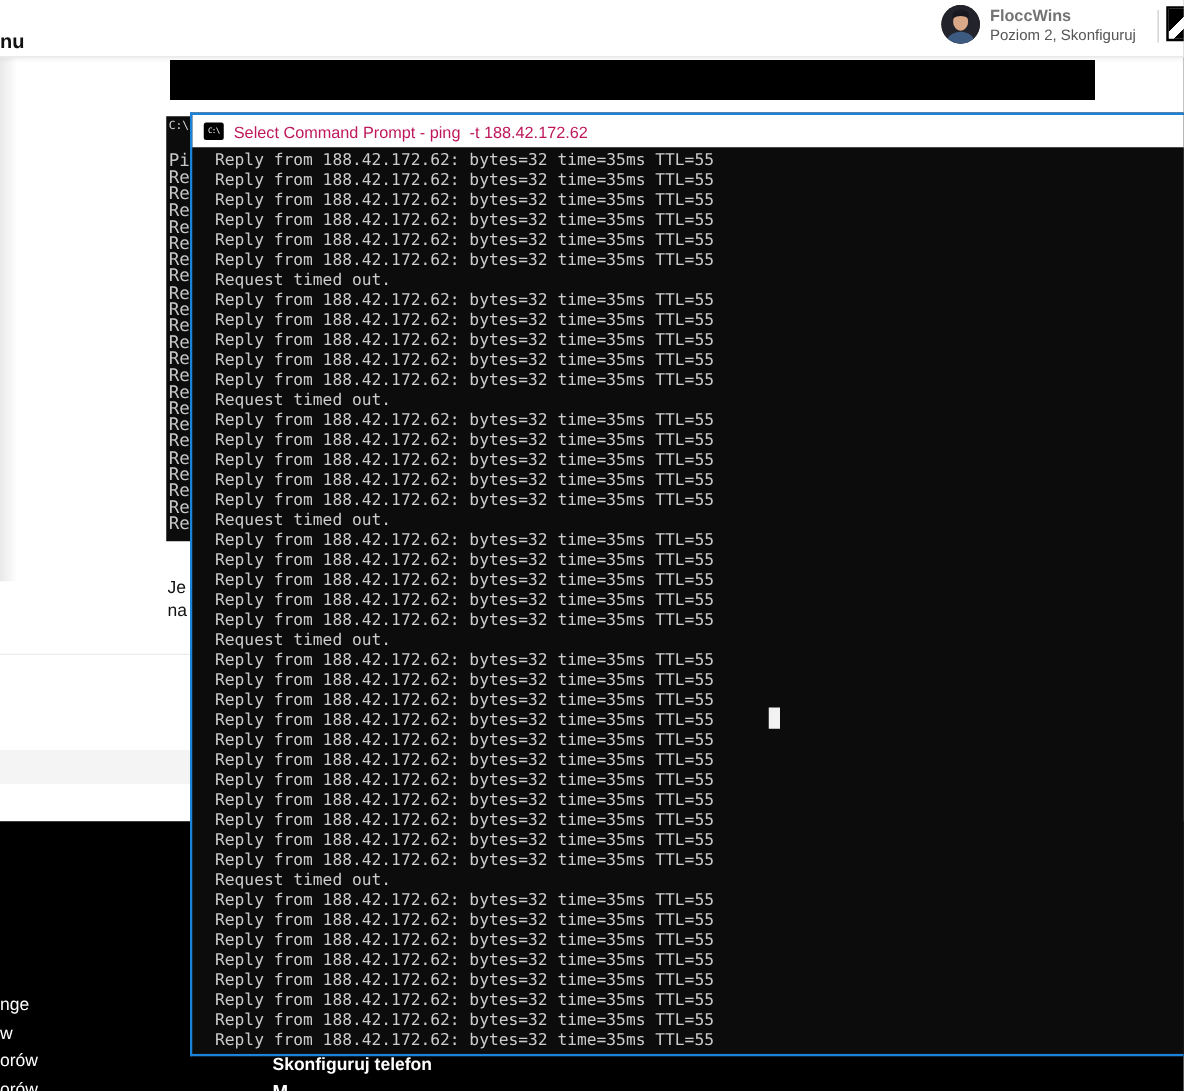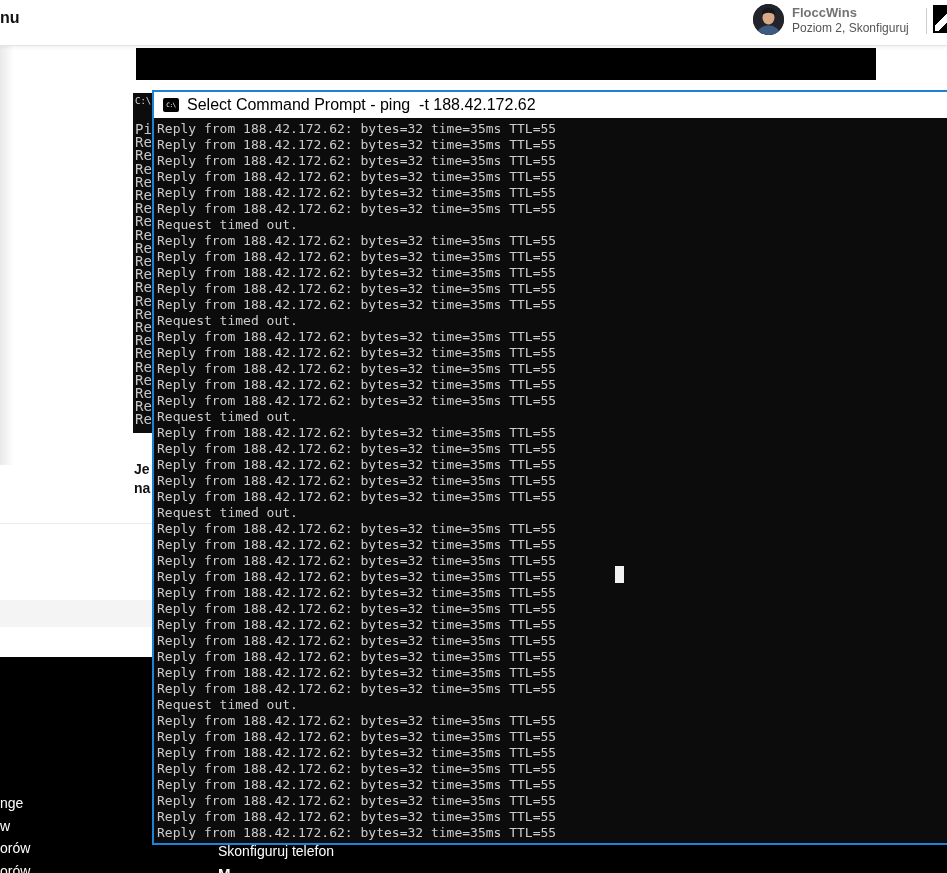--- a/index.html
+++ b/index.html
@@ -5,77 +5,77 @@
   html,body{margin:0;padding:0;}
   body{
     width:947px;height:873px;position:relative;overflow:hidden;
     background:#ffffff;font-family:"Liberation Sans", sans-serif;
   }
   
   .header{
     position:absolute;left:0;top:0;width:947px;height:45px;background:#fff;
     border-bottom:1px solid #e3e3e3;box-shadow:0 1px 4px rgba(0,0,0,.07);z-index:20;
   }
-  .menu-text{position:absolute;left:0;top:9px;font-size:16px;font-weight:bold;color:#111;}
+  .menu-text{position:absolute;left:0;top:25px;font-size:16px;font-weight:bold;color:#111;}
   .avatar{
     position:absolute;left:753px;top:4px;width:31px;height:31px;border-radius:50%;
     overflow:hidden;background:#23232b;
   }
   .user-name{position:absolute;left:792px;top:5px;font-size:13px;font-weight:bold;color:#737373;white-space:nowrap;}
   .user-sub{position:absolute;left:792px;top:21px;font-size:12px;color:#555;white-space:nowrap;}
   .header-divider{position:absolute;left:926px;top:8px;width:1px;height:26px;background:#ccc;}
   .msg-icon{
     position:absolute;left:933px;top:5px;width:28px;height:28px;
     background:linear-gradient(135deg,#000 38%,#fff 38%,#fff 58%,#000 58%);
     border:2px solid #000;box-sizing:border-box;
   }
   
   .left-shade{
     position:absolute;left:0;top:45px;width:14px;height:420px;z-index:1;
     background:linear-gradient(to right,#e9e9e9,rgba(255,255,255,0));
   }
   .banner-black{position:absolute;left:136px;top:48px;width:740px;height:32px;background:#000;z-index:2;}
   .hairline{position:absolute;left:0;top:523px;width:153px;height:1px;background:#ececec;z-index:1;}
   .gray-band{position:absolute;left:0;top:600px;width:160px;height:27px;background:#f4f4f4;z-index:1;}
-  .left-cut-text{position:absolute;left:134px;z-index:3;font-size:14px;font-weight:bold;color:#111;width:19px;overflow:hidden;white-space:nowrap;}
+  .left-cut-text{position:absolute;left:134px;z-index:3;font-size:14px;font-weight:normal;color:#111;width:19px;overflow:hidden;white-space:nowrap;}
   .jt1{top:461px;} .jt2{top:480px;}
   
   .bg-terminal{
     position:absolute;left:133px;top:93px;width:21px;height:340px;background:#0c0c0c;
     z-index:5;overflow:hidden;color:#c8c8c8;
     font-family:"DejaVu Sans Mono", monospace;
   }
   .bg-term-header{position:absolute;left:2px;top:3px;font-size:9px;color:#dcdcdc;white-space:pre;}
   .bg-term-lines{position:absolute;left:2px;top:30px;font-size:14px;line-height:13.2px;white-space:pre;}
   
   .footer{position:absolute;left:0;top:657px;width:947px;height:216px;background:#000;z-index:4;}
   .footer-links{position:absolute;left:0;top:95px;line-height:22.5px;font-size:14px;font-weight:normal;color:#fff;margin-top:40px;}
   .footer-links div{white-space:nowrap;}
-  .setup-phone{position:absolute;left:218px;top:186px;font-size:14px;font-weight:normal;color:#fff;white-space:nowrap;}
+  .setup-phone{position:absolute;left:218px;top:186px;font-size:14px;font-weight:bold;color:#fff;white-space:nowrap;}
   .footer-cut{position:absolute;left:218px;top:208px;font-size:15px;font-weight:bold;color:#fff;white-space:nowrap;}
   
   .cmd-window{
     position:absolute;left:152px;top:90px;width:795px;height:755px;z-index:10;
     border:2px solid #1c83d8;border-right:none;box-sizing:border-box;background:#0c0c0c;
   }
   .cmd-titlebar{
     height:26px;background:#ffffff;display:flex;align-items:center;padding-left:9px;
   }
   .cmd-icon{
     width:16px;height:14px;background:#000;border-radius:2px;color:#fff;
     font-family:"DejaVu Sans Mono", monospace;font-size:6px;line-height:14px;
     text-align:center;letter-spacing:-0.5px;flex:0 0 auto;
   }
   .cmd-title{
-    margin-left:8px;font-size:16px;color:#000000;white-space:pre;
+    margin-left:8px;font-size:13px;color:#be185d;white-space:pre;
   }
   .terminal{
     position:relative;height:725px;overflow:hidden;background:#0c0c0c;
     color:#cccccc;font-family:"DejaVu Sans Mono", monospace;
-    font-size:13px;line-height:16px;padding:3px 0 0 3px;box-sizing:border-box;
+    font-size:13px;line-height:16px;padding:3px 0 0 18px;box-sizing:border-box;
   }
   .tline{white-space:pre;height:16px;}
   .cursor-block{position:absolute;left:461px;top:448px;width:9px;height:17px;background:#f2f2f2;}
 </style>
 </head>
 <body>
 
 <div class="header">
   <span class="menu-text">nu</span>
   <div class="avatar">

